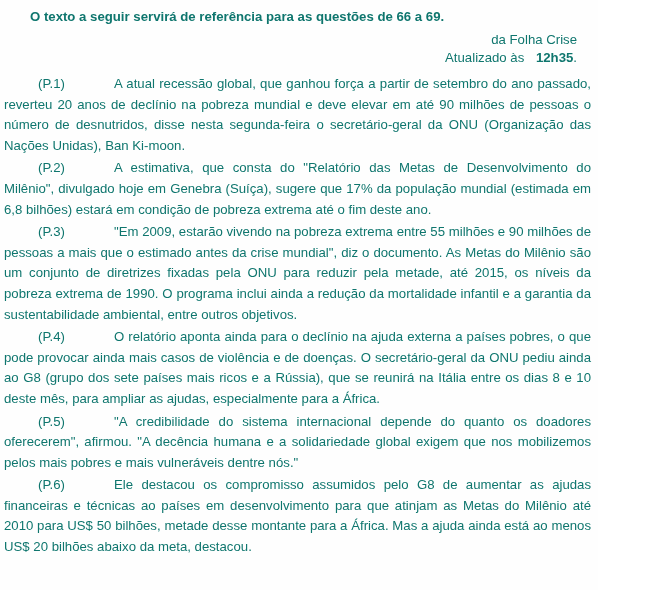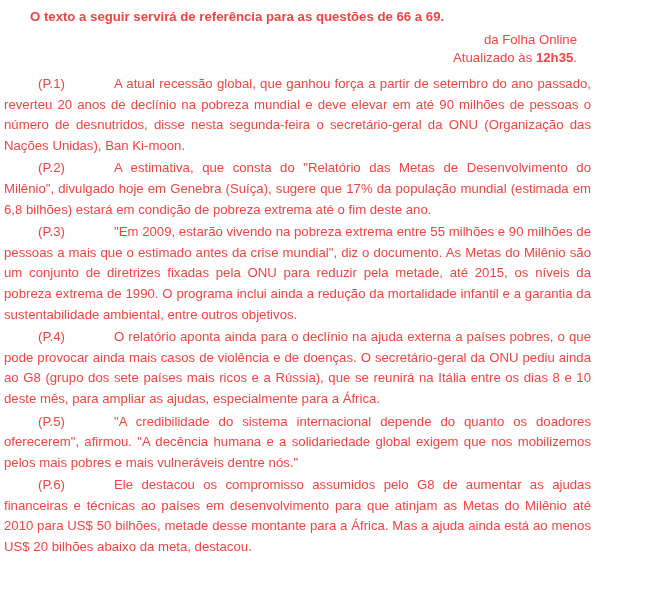--- a/index.html
+++ b/index.html
@@ -5,21 +5,21 @@
   html, body {
     margin: 0;
     padding: 0;
     background: #ffffff;
   }
   .page {
     position: relative;
     width: 598px;
     height: 590px;
     background: #fefefe;
-    color: #ef4444;
+    color: #0f766e;
     font-family: "Liberation Sans", "DejaVu Sans", sans-serif;
     overflow: hidden;
     box-sizing: border-box;
   }
   .note {
     margin: 9px 10px 0 30px;
     font-size: 13.2px;
     line-height: 15px;
     font-weight: bold;
   }
@@ -44,20 +44,21 @@
     font-weight: normal;
   }
   .updated {
     margin: 1px 21px 0 0;
     text-align: right;
     font-size: 13.2px;
     line-height: 17px;
   }
   .updated .time {
     font-weight: bold;
+    margin-left: 8px;
   }
   .body {
     margin: 8px 7px 0 4px;
     font-size: 13.2px;
     line-height: 20.6px;
     text-align: justify;
   }
   .body p {
     margin: 0 0 2px 0;
     padding: 0;
@@ -73,21 +74,21 @@
 </style>
 </head>
 <body>
 
 <div class="page">
 
   <div class="note">O texto a seguir servirá de referência para as questões de 66 a 69.</div>
 
 
 
-  <div class="byline">da Folha Online</div>
+  <div class="byline">da Folha Crise</div>
 
   <div class="updated"><span>Atualizado às </span><span class="time">12h35</span><span>.</span></div>
 
   <div class="body">
 
     <p><span class="pnum">(P.1)</span><span>A atual recessão global, que ganhou força a partir de setembro do ano passado, reverteu 20 anos de declínio na pobreza mundial e deve elevar em até 90 milhões de pessoas o número de desnutridos, disse nesta segunda-feira o secretário-geral da ONU (Organização das Nações Unidas), Ban Ki-moon.</span></p>
 
     <p><span class="pnum">(P.2)</span><span>A estimativa, que consta do "Relatório das Metas de Desenvolvimento do Milênio", divulgado hoje em Genebra (Suíça), sugere que 17% da população mundial (estimada em 6,8 bilhões) estará em condição de pobreza extrema até o fim deste ano.</span></p>
 
     <p><span class="pnum">(P.3)</span><span>"Em 2009, estarão vivendo na pobreza extrema entre 55 milhões e 90 milhões de pessoas a mais que o estimado antes da crise mundial", diz o documento. As Metas do Milênio são um conjunto de diretrizes fixadas pela ONU para reduzir pela metade, até 2015, os níveis da pobreza extrema de 1990. O programa inclui ainda a redução da mortalidade infantil e a garantia da sustentabilidade ambiental, entre outros objetivos.</span></p>

